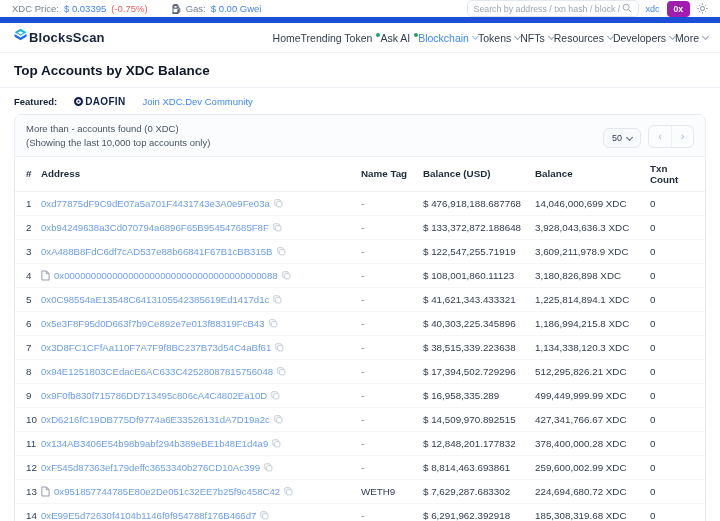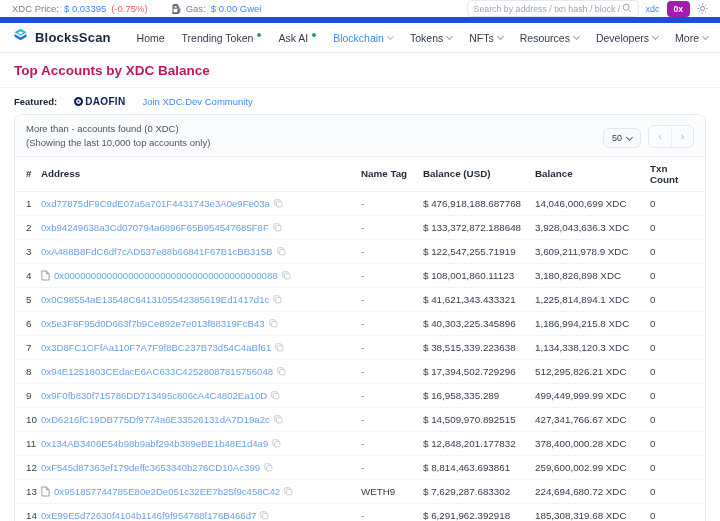--- a/index.html
+++ b/index.html
@@ -21,34 +21,34 @@
                       font-family:"Liberation Sans",sans-serif; background:transparent; }
   .search-box input::placeholder { color:#9aa4b2; }
   .net-label { color:#4285f4; font-size:9px; }
   .prefix-btn { background:#a21caf; color:#fff; font-size:8.5px; font-weight:bold;
                 border:none; border-radius:4px; padding:3px 7px; cursor:pointer; }
   .theme-btn { background:none; border:none; cursor:pointer; line-height:0; }
 
   
   .nav { height:30px; display:flex; align-items:center; justify-content:space-between;
          padding:0 12px; border-bottom:1px solid #edf0f4; box-shadow:0 1px 2px rgba(0,0,0,.03); }
-  .brand { display:flex; align-items:center; gap:6px; }
+  .brand { display:flex; align-items:center; gap:0; }
   .brand-name { font-size:13px; font-weight:bold; color:#17223b; letter-spacing:.2px; }
-  .nav-items { display:flex; align-items:flex-end; gap:17px; }
+  .nav-items { display:flex; align-items:flex-end; }
   .nav-item { display:flex; align-items:center; gap:4px; font-size:10.5px; color:#333c4e;
               text-decoration:none; cursor:pointer; }
   .nav-item.active { color:#3d8af7; }
   .nav-dot { width:4px; height:4px; border-radius:50%; background:#21a06b; margin-top:-5px; }
   .chev { width:5px; height:5px; border-right:1.4px solid #9aa4b2; border-bottom:1.4px solid #9aa4b2;
           transform:rotate(45deg); margin-top:-3px; }
   .nav-item.active .chev { border-color:#9cc0f9; }
 
   
   .page-title-wrap { padding:10px 14px 9px; border-bottom:1px solid #edf0f4; }
-  .page-title { font-size:13.5px; font-weight:bold; color:#be185d; }
+  .page-title { font-size:13.5px; font-weight:bold; color:#0f172a; }
   .featured { display:flex; align-items:center; gap:17px; padding:8px 14px 7px; font-size:9.5px; }
   .featured-label { font-weight:bold; color:#17223b; }
   .daofin { display:flex; align-items:center; gap:2px; }
   .daofin-circle { width:9px; height:9px; border-radius:50%; background:#0d1f4e; display:inline-block;
                    border:2px solid #0d1f4e; box-shadow:inset 0 0 0 1.5px #fff; }
   .daofin-name { font-weight:bold; color:#0d1f4e; font-size:10px; letter-spacing:.3px; }
   .featured-text { color:#66707d; }
   .featured-link { color:#3d8af7; cursor:pointer; text-decoration:none; }
 
   

